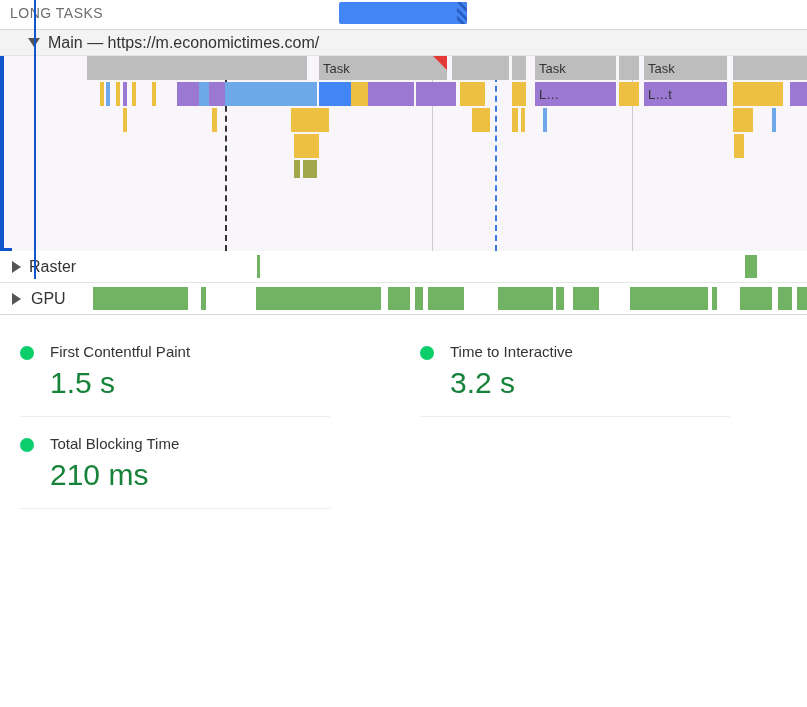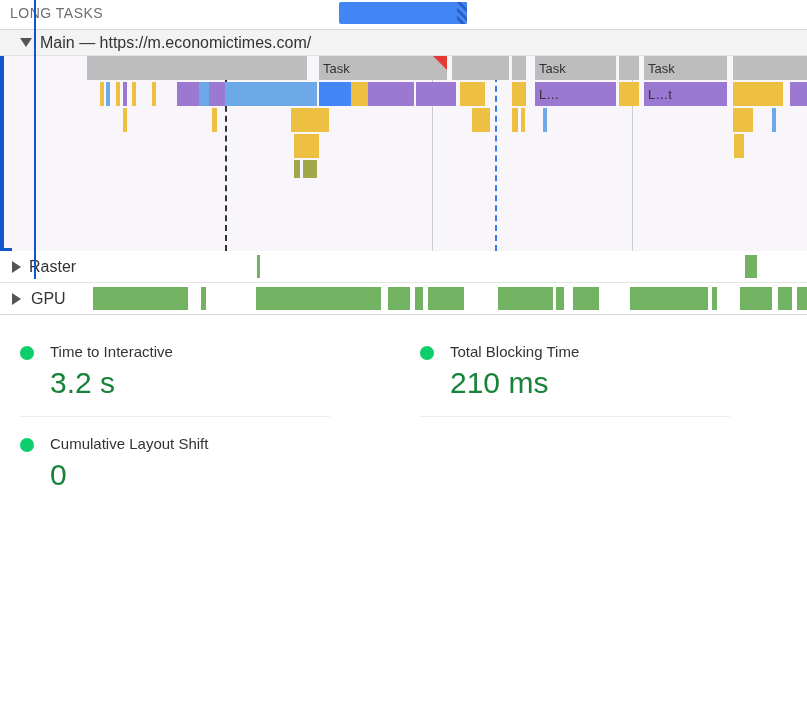--- a/index.html
+++ b/index.html
@@ -56,21 +56,21 @@
     border-bottom: 1px solid #e3e3e3;
     height: 221px;
   }
   .main-header {
     height: 26px;
     background: #f3f3f3;
     display: flex;
     align-items: center;
     font-size: 16px;
     color: #333;
-    padding-left: 20px;
+    padding-left: 28px;
     border-bottom: 1px solid #e3e3e3;
   }
   .disclosure-down {
     display: inline-block;
     width: 0; height: 0;
     border-left: 6px solid transparent;
     border-right: 6px solid transparent;
     border-top: 9px solid #555;
     margin-right: 8px;
   }
@@ -290,31 +290,31 @@
     <div class="g-block" style="left:740px;width:32px"></div>
     <div class="g-block" style="left:778px;width:14px"></div>
     <div class="g-block" style="left:797px;width:10px"></div>
   </div>
 </div>
 
 <div class="metrics">
   <div class="metric">
     <span class="dot dot-green"></span>
     <div class="metric-body">
+      <div class="metric-label">First Contentful Paint</div>
+      <div class="metric-value v-green">1.5 s</div>
+    </div>
+  </div>
+  <div class="metric">
+    <span class="dot dot-green"></span>
+    <div class="metric-body">
       <div class="metric-label">Time to Interactive</div>
       <div class="metric-value v-green">3.2 s</div>
     </div>
   </div>
   <div class="metric">
     <span class="dot dot-green"></span>
     <div class="metric-body">
       <div class="metric-label">Total Blocking Time</div>
       <div class="metric-value v-green">210 ms</div>
     </div>
   </div>
-  <div class="metric" style="border-bottom:none">
-    <span class="dot dot-green"></span>
-    <div class="metric-body">
-      <div class="metric-label">Cumulative Layout Shift</div>
-      <div class="metric-value v-green">0</div>
-    </div>
-  </div>
 </div>
 
 </body></html>

